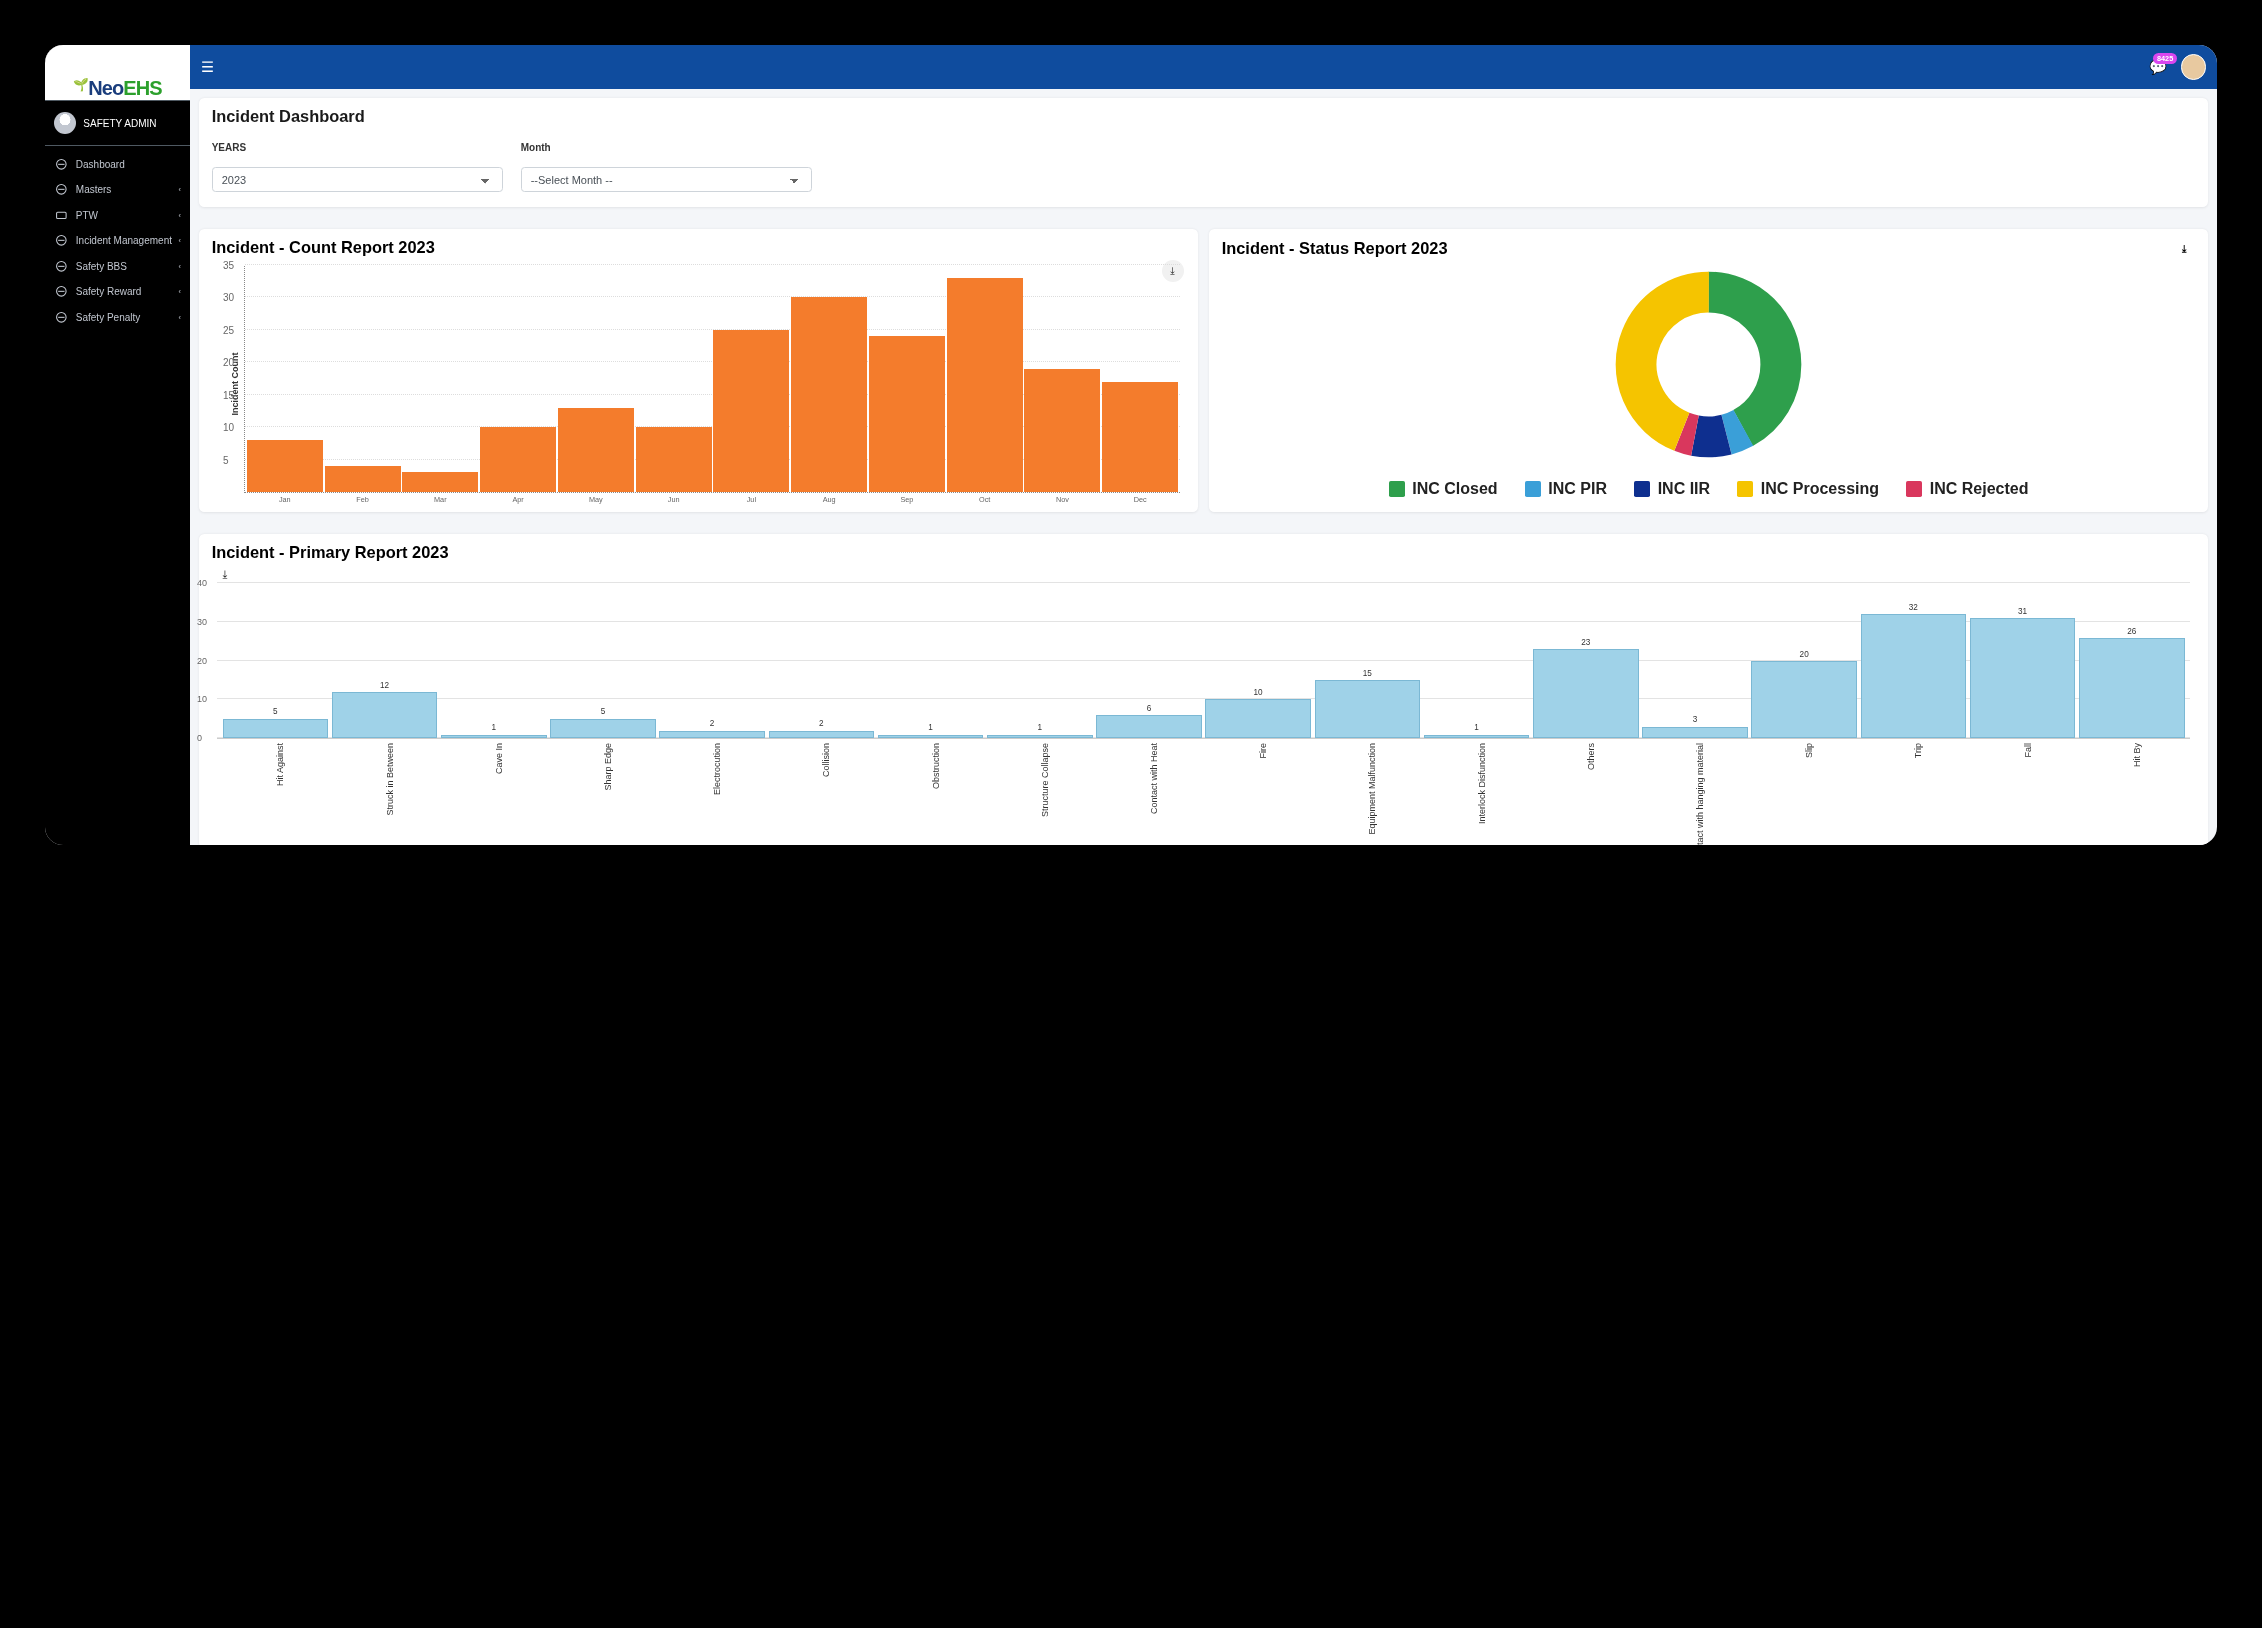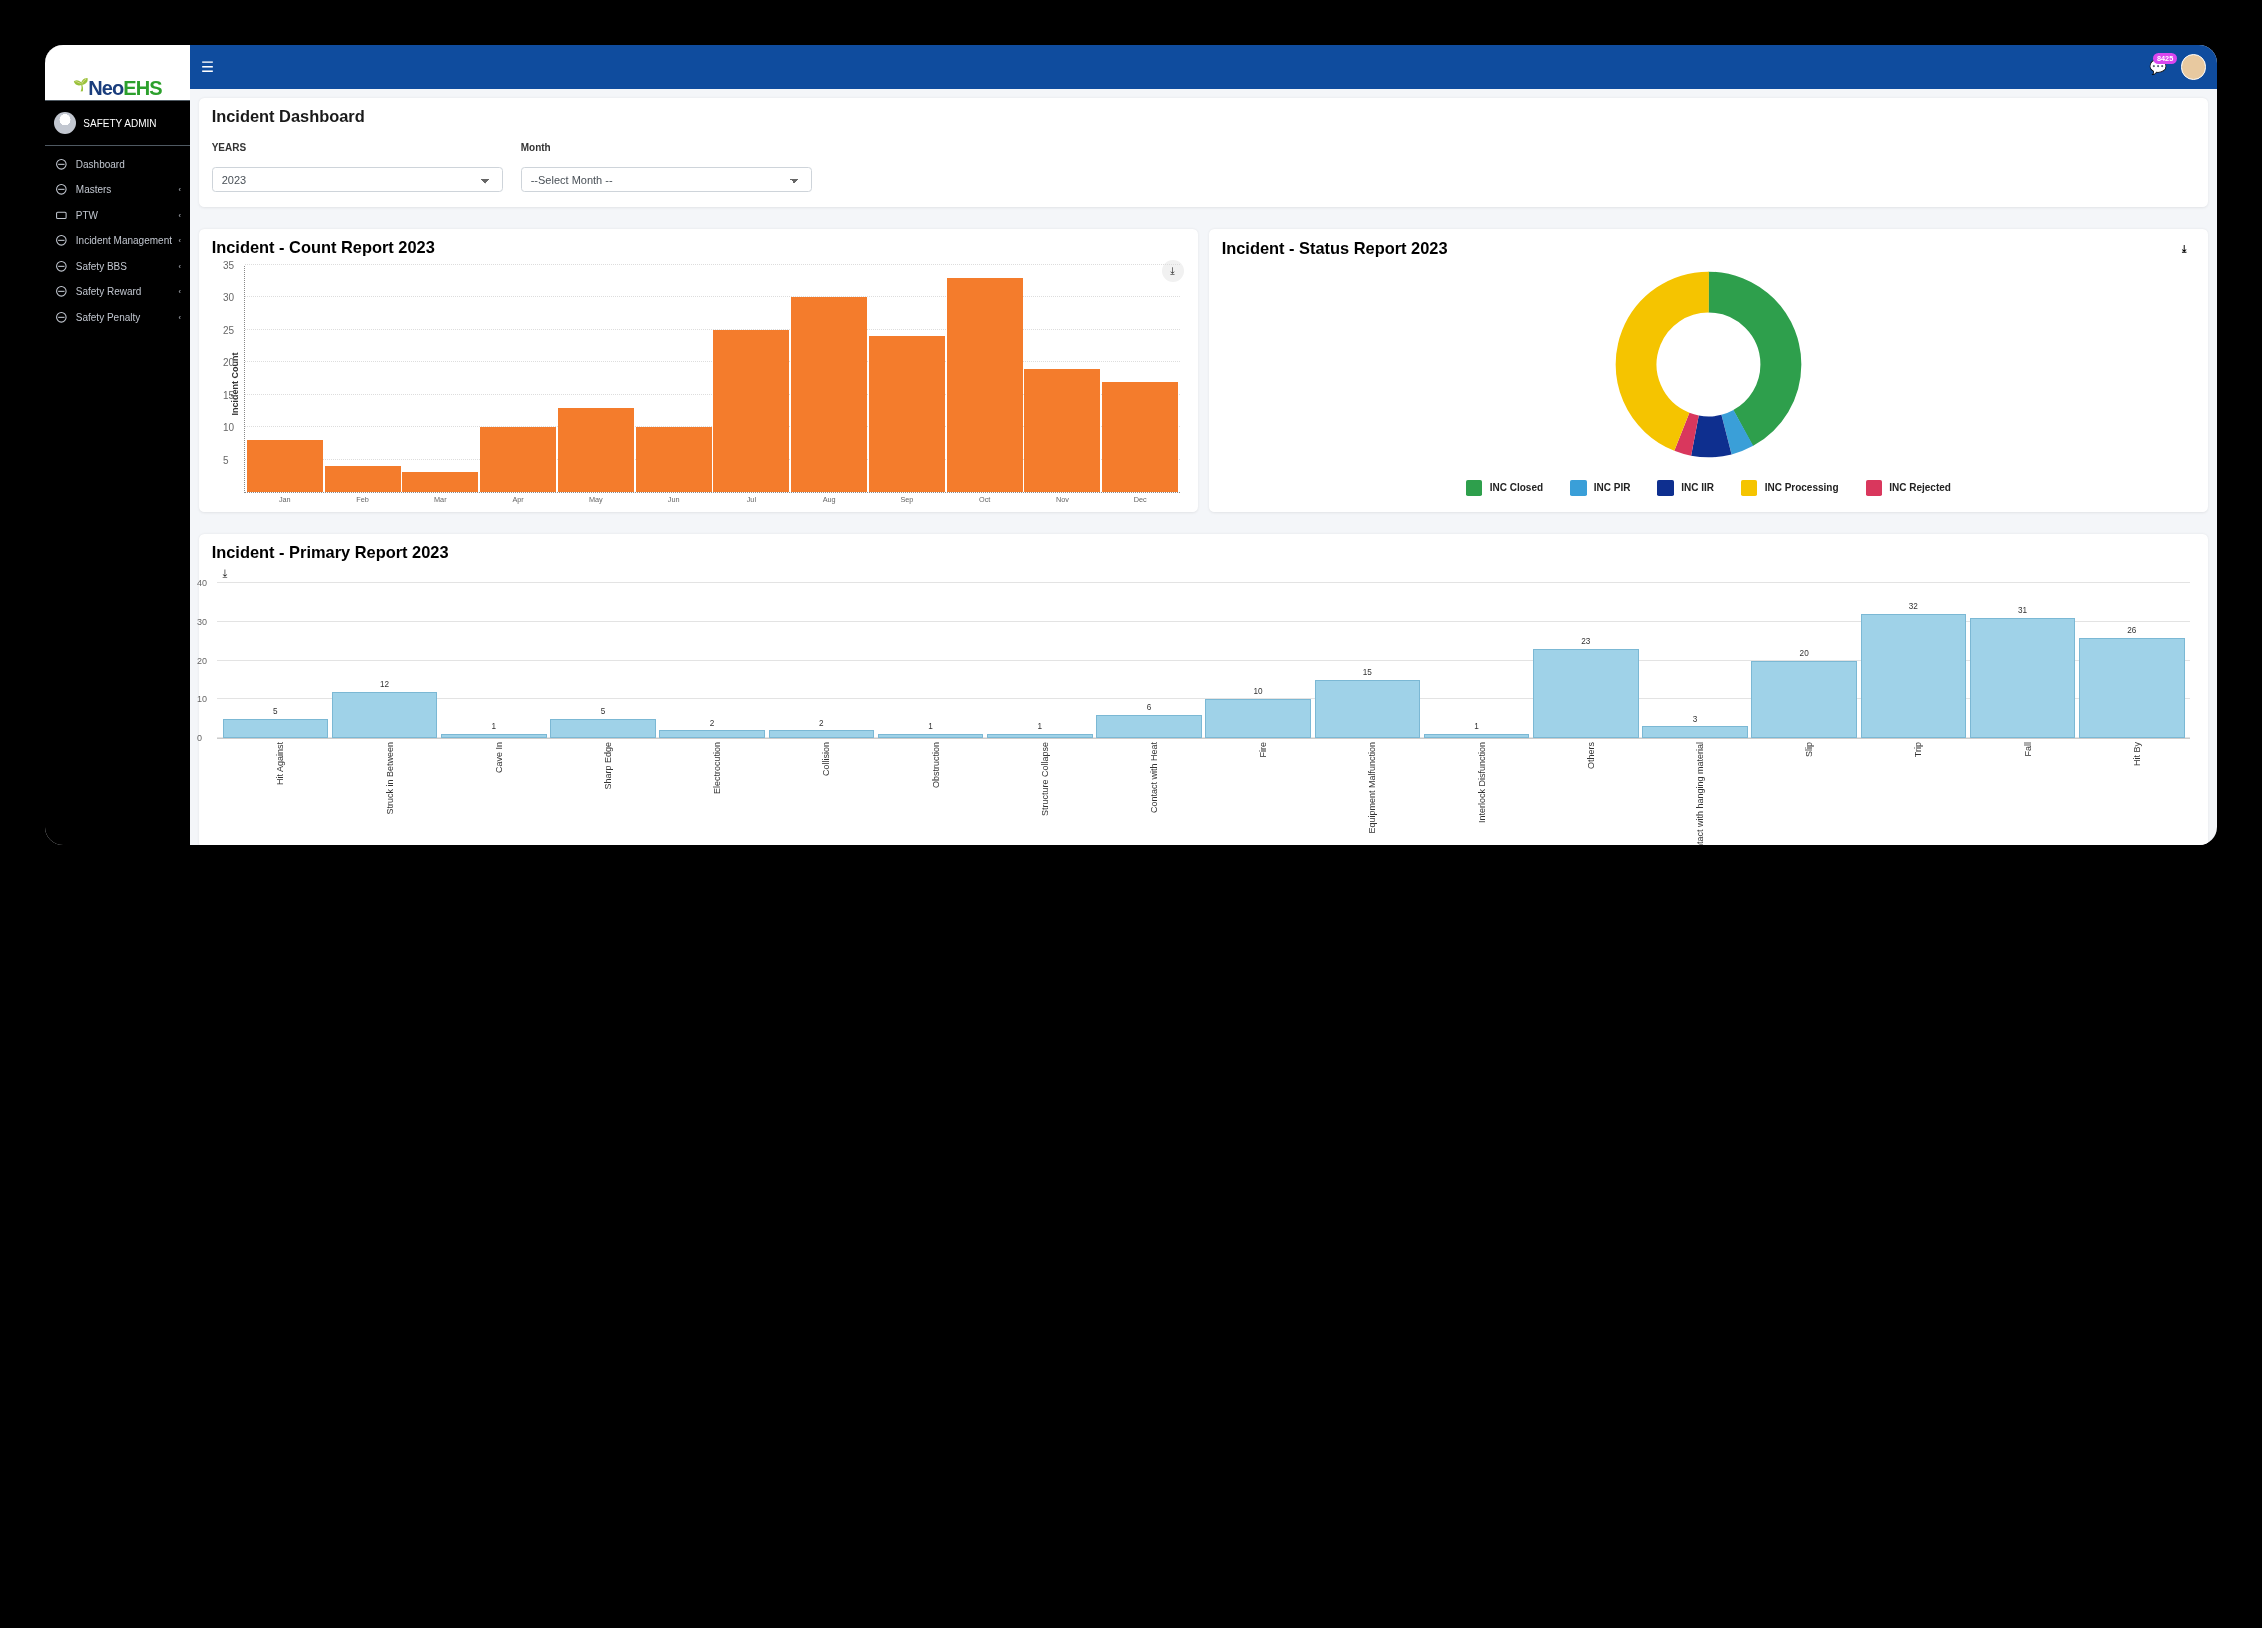--- a/index.html
+++ b/index.html
@@ -51,21 +51,21 @@
 .bc-plot { position: relative; height: 227px; border-left: 0.9px dotted #888; border-bottom: 0.9px dotted #888; display: flex; align-items: flex-end; gap: 1.8px; padding: 0 1.8px; }
 .bc-bar { flex: 1; background: #f47c2c; position: relative; }
 .bc-xlabel { position: absolute; bottom: -12.7px; left: 50%; transform: translateX(-50%); font-size: 7.3px; color: #666; white-space: nowrap; }
 .bc-ytick { position: absolute; left: -22px; font-size: 10px; color: #666; transform: translateY(50%); }
 .bc-grid { position: absolute; left: 0; right: 0; border-top: 0.9px dotted #ddd; }
 
 
 .donut-wrap { padding: 9px 18px; text-align: center; }
 .donut { width: 191px; height: 191px; margin: 0 auto; display: block; }
 .donut-legend { display: flex; flex-wrap: wrap; justify-content: center; gap: 7.3px 27px; padding: 11px 18px 14.5px 18px; }
-.leg-item { display: flex; align-items: center; gap: 7.3px; font-size: 10px; font-weight: 600; color: #222; }
+.leg-item { display: flex; align-items: center; gap: 7.3px; font-size: 16px; font-weight: 600; color: #222; }
 .leg-sw { width: 16.4px; height: 16.4px; border-radius: 1.8px; }
 
 
 .primary-chart { padding: 5.5px 18px 9px 18px; }
 .pc-plot { position: relative; height: 155px; border-bottom: 0.9px solid #ccc; display: flex; align-items: flex-end; gap: 3.6px; padding: 0 5.5px; }
 .pc-grid { position: absolute; left: 0; right: 0; border-top: 0.9px solid #e3e3e3; }
 .pc-ytick { position: absolute; left: -20px; font-size: 9px; color: #666; transform: translateY(50%); }
 .pc-bar { flex: 1; background: #9fd2e8; border: 0.9px solid #7bb8d4; position: relative; min-height: 1.8px; }
 .pc-val { position: absolute; top: -12.7px; left: 50%; transform: translateX(-50%); font-size: 8.2px; color: #333; }
 .pc-xlabel { position: absolute; top: 100%; left: 50%; transform: translateX(-50%) rotate(-90deg) translateX(-50%); transform-origin: top center; font-size: 9px; color: #333; white-space: nowrap; margin-top: 5.5px; text-align: right; }

